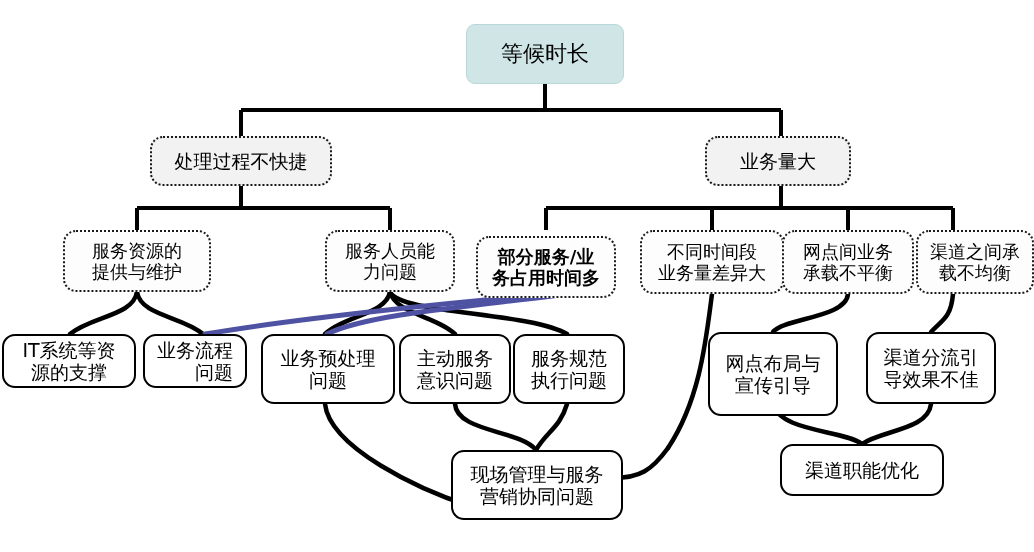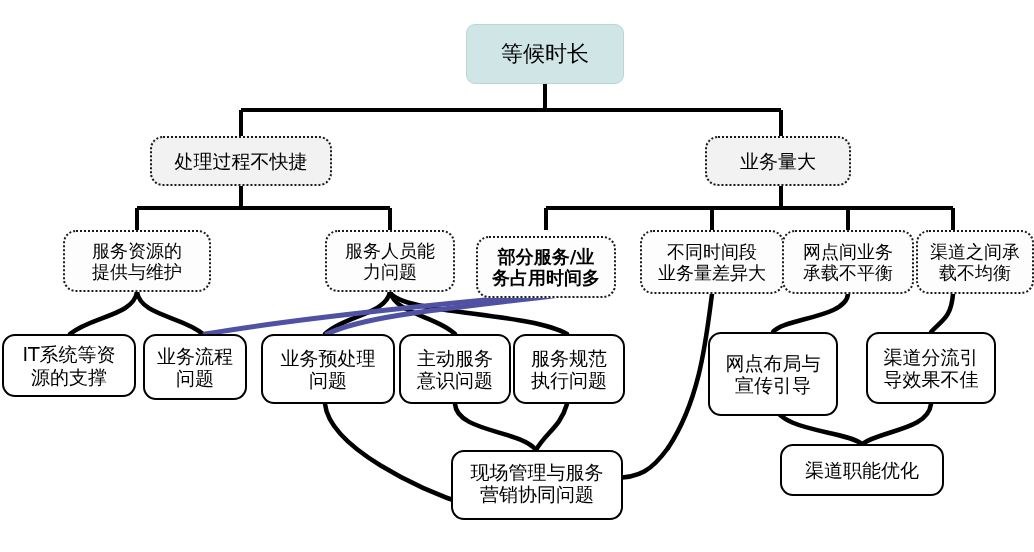--- a/index.html
+++ b/index.html
@@ -154,25 +154,25 @@
   </div>
   <div class="node dotted lvl3" style="left:782px; top:230px; width:132px; height:64px;">
     <span class="label">网点间业务
 承载不平衡</span>
   </div>
   <div class="node dotted lvl3" style="left:916px; top:230px; width:118px; height:64px;">
     <span class="label">渠道之间承
 载不均衡</span>
   </div>
 
-  <div class="node solid" style="left:2px; top:334px; width:134px; height:63px;">
+  <div class="node solid" style="left:2px; top:334px; width:134px; height:54px;">
     <span class="label">IT系统等资
 源的支撑</span>
   </div>
-  <div class="node solid" style="left:143px; top:334px; width:104px; height:66px;">
+  <div class="node solid" style="left:143px; top:334px; width:104px; height:54px;text-align:right;">
     <span class="label">业务流程
 问题</span>
   </div>
   <div class="node solid" style="left:261px; top:334px; width:134px; height:70px;justify-content:center;">
     <span class="label">业务预处理
 问题</span>
   </div>
   <div class="node solid" style="left:399px; top:334px; width:112px; height:70px;">
     <span class="label">主动服务
 意识问题</span>
@@ -183,21 +183,21 @@
   </div>
   <div class="node solid" style="left:708px; top:332px; width:130px; height:84px;">
     <span class="label">网点布局与
 宣传引导</span>
   </div>
   <div class="node solid" style="left:866px; top:332px; width:130px; height:72px;">
     <span class="label">渠道分流引
 导效果不佳</span>
   </div>
 
-  <div class="node solid" style="left:451px; top:450px; width:172px; height:70px;font-family:Liberation Mono, monospace;">
+  <div class="node solid" style="left:451px; top:450px; width:172px; height:70px;">
     <span class="label">现场管理与服务
 营销协同问题</span>
   </div>
   <div class="node solid" style="left:780px; top:444px; width:164px; height:52px;">
     <span class="label">渠道职能优化</span>
   </div>
 
 </div>
 
 </body></html>

